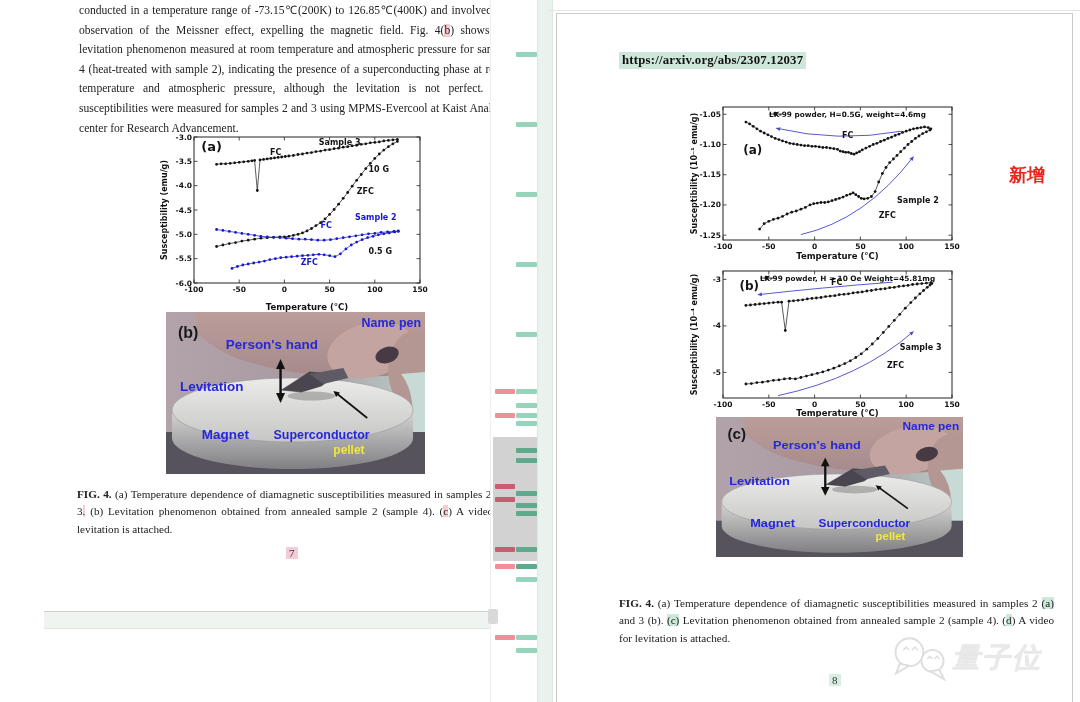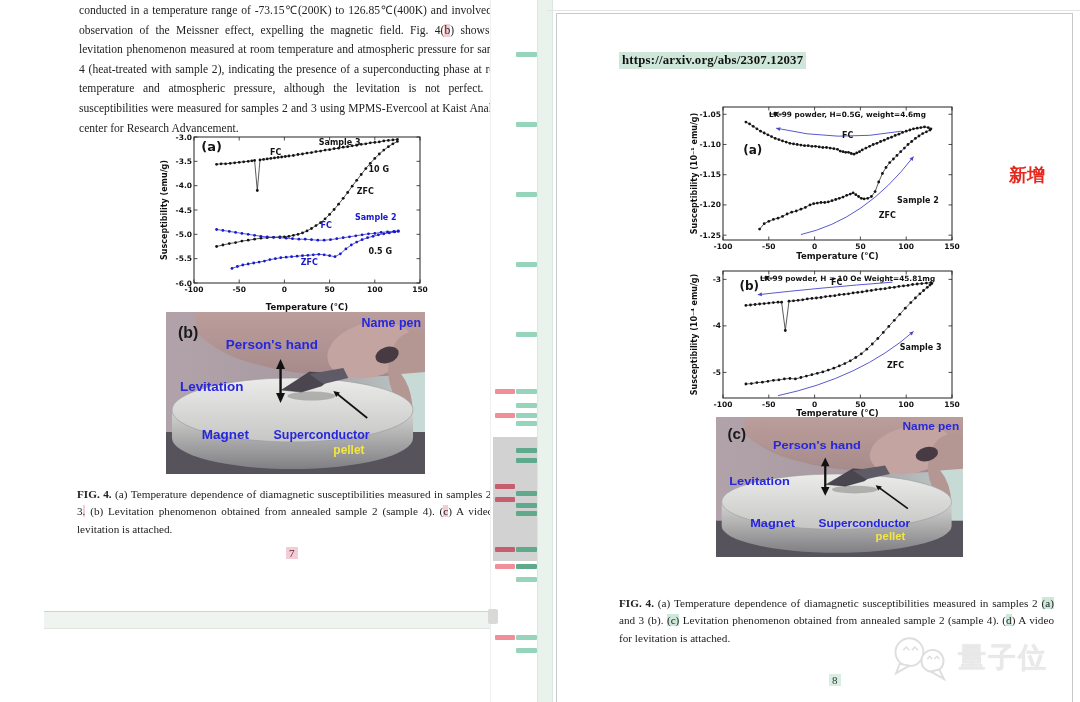--- a/index.html
+++ b/index.html
@@ -16,21 +16,21 @@
   .pagenum-green{background:#d9eee2;color:#333;}
   .url-link{font-size:12.8px;font-weight:bold;background:#cfe7da;padding:1px 3px;letter-spacing:.2px;color:#111;}
   .new-badge{font-family:"DejaVu Sans",sans-serif;font-size:18px;font-weight:bold;color:#e5271d;}
   .strip{background:#e9f2ed;border-left:1px solid #dde7e1;border-right:1px solid #dde7e1;}
   .gutter{background:#ffffff;border-left:1px solid #efefef;}
   .thumb{background:#d2d2d2;}
   .notch{background:#d9d9d9;border-radius:2px;}
   .mark{height:5px;border-radius:1px;position:absolute;}
   .page-sheet{background:#ffffff;border:1px solid #c9c9c9;}
   .photo svg text{font-family:"Liberation Sans",sans-serif;}
-  .watermark{display:flex;align-items:center;gap:8px;}
+  .watermark{display:flex;align-items:center;gap:2px;font-style:italic;}
   .wm-text{font-family:"DejaVu Sans",sans-serif;font-size:28px;font-weight:bold;letter-spacing:2px;
            color:#e9e9e9;text-shadow:0 0 1px #d9d9d9;}
 </style>
 </head>
 <body>
 
 <section class="abs" style="left:0;top:0;width:490px;height:702px;margin-left:44px;">
   <p class="para abs" style="left:35px;top:1px;width:431px;margin:0;"><span>conducted in a temperature range of -73.15℃(200K) to 126.85℃(400K) and involved the observation of the Meissner effect, expelling the magnetic field. Fig. 4(</span><span class="hl-pink">b</span><span>) shows the levitation phenomenon measured at room temperature and atmospheric pressure for sample 4 (heat-treated with sample 2), indicating the presence of a superconducting phase at room temperature and atmospheric pressure, although the levitation is not perfect. The susceptibilities were measured for samples 2 and 3 using MPMS-Evercool at Kaist Analysis center for Research Advancement.</span></p>
 
   <div class="abs" style="left:116px;top:131px;width:268px;height:182px;"><svg width="268" height="182" viewBox="0 0 268 182" style="font-family: &quot;DejaVu Sans&quot;, sans-serif;">

